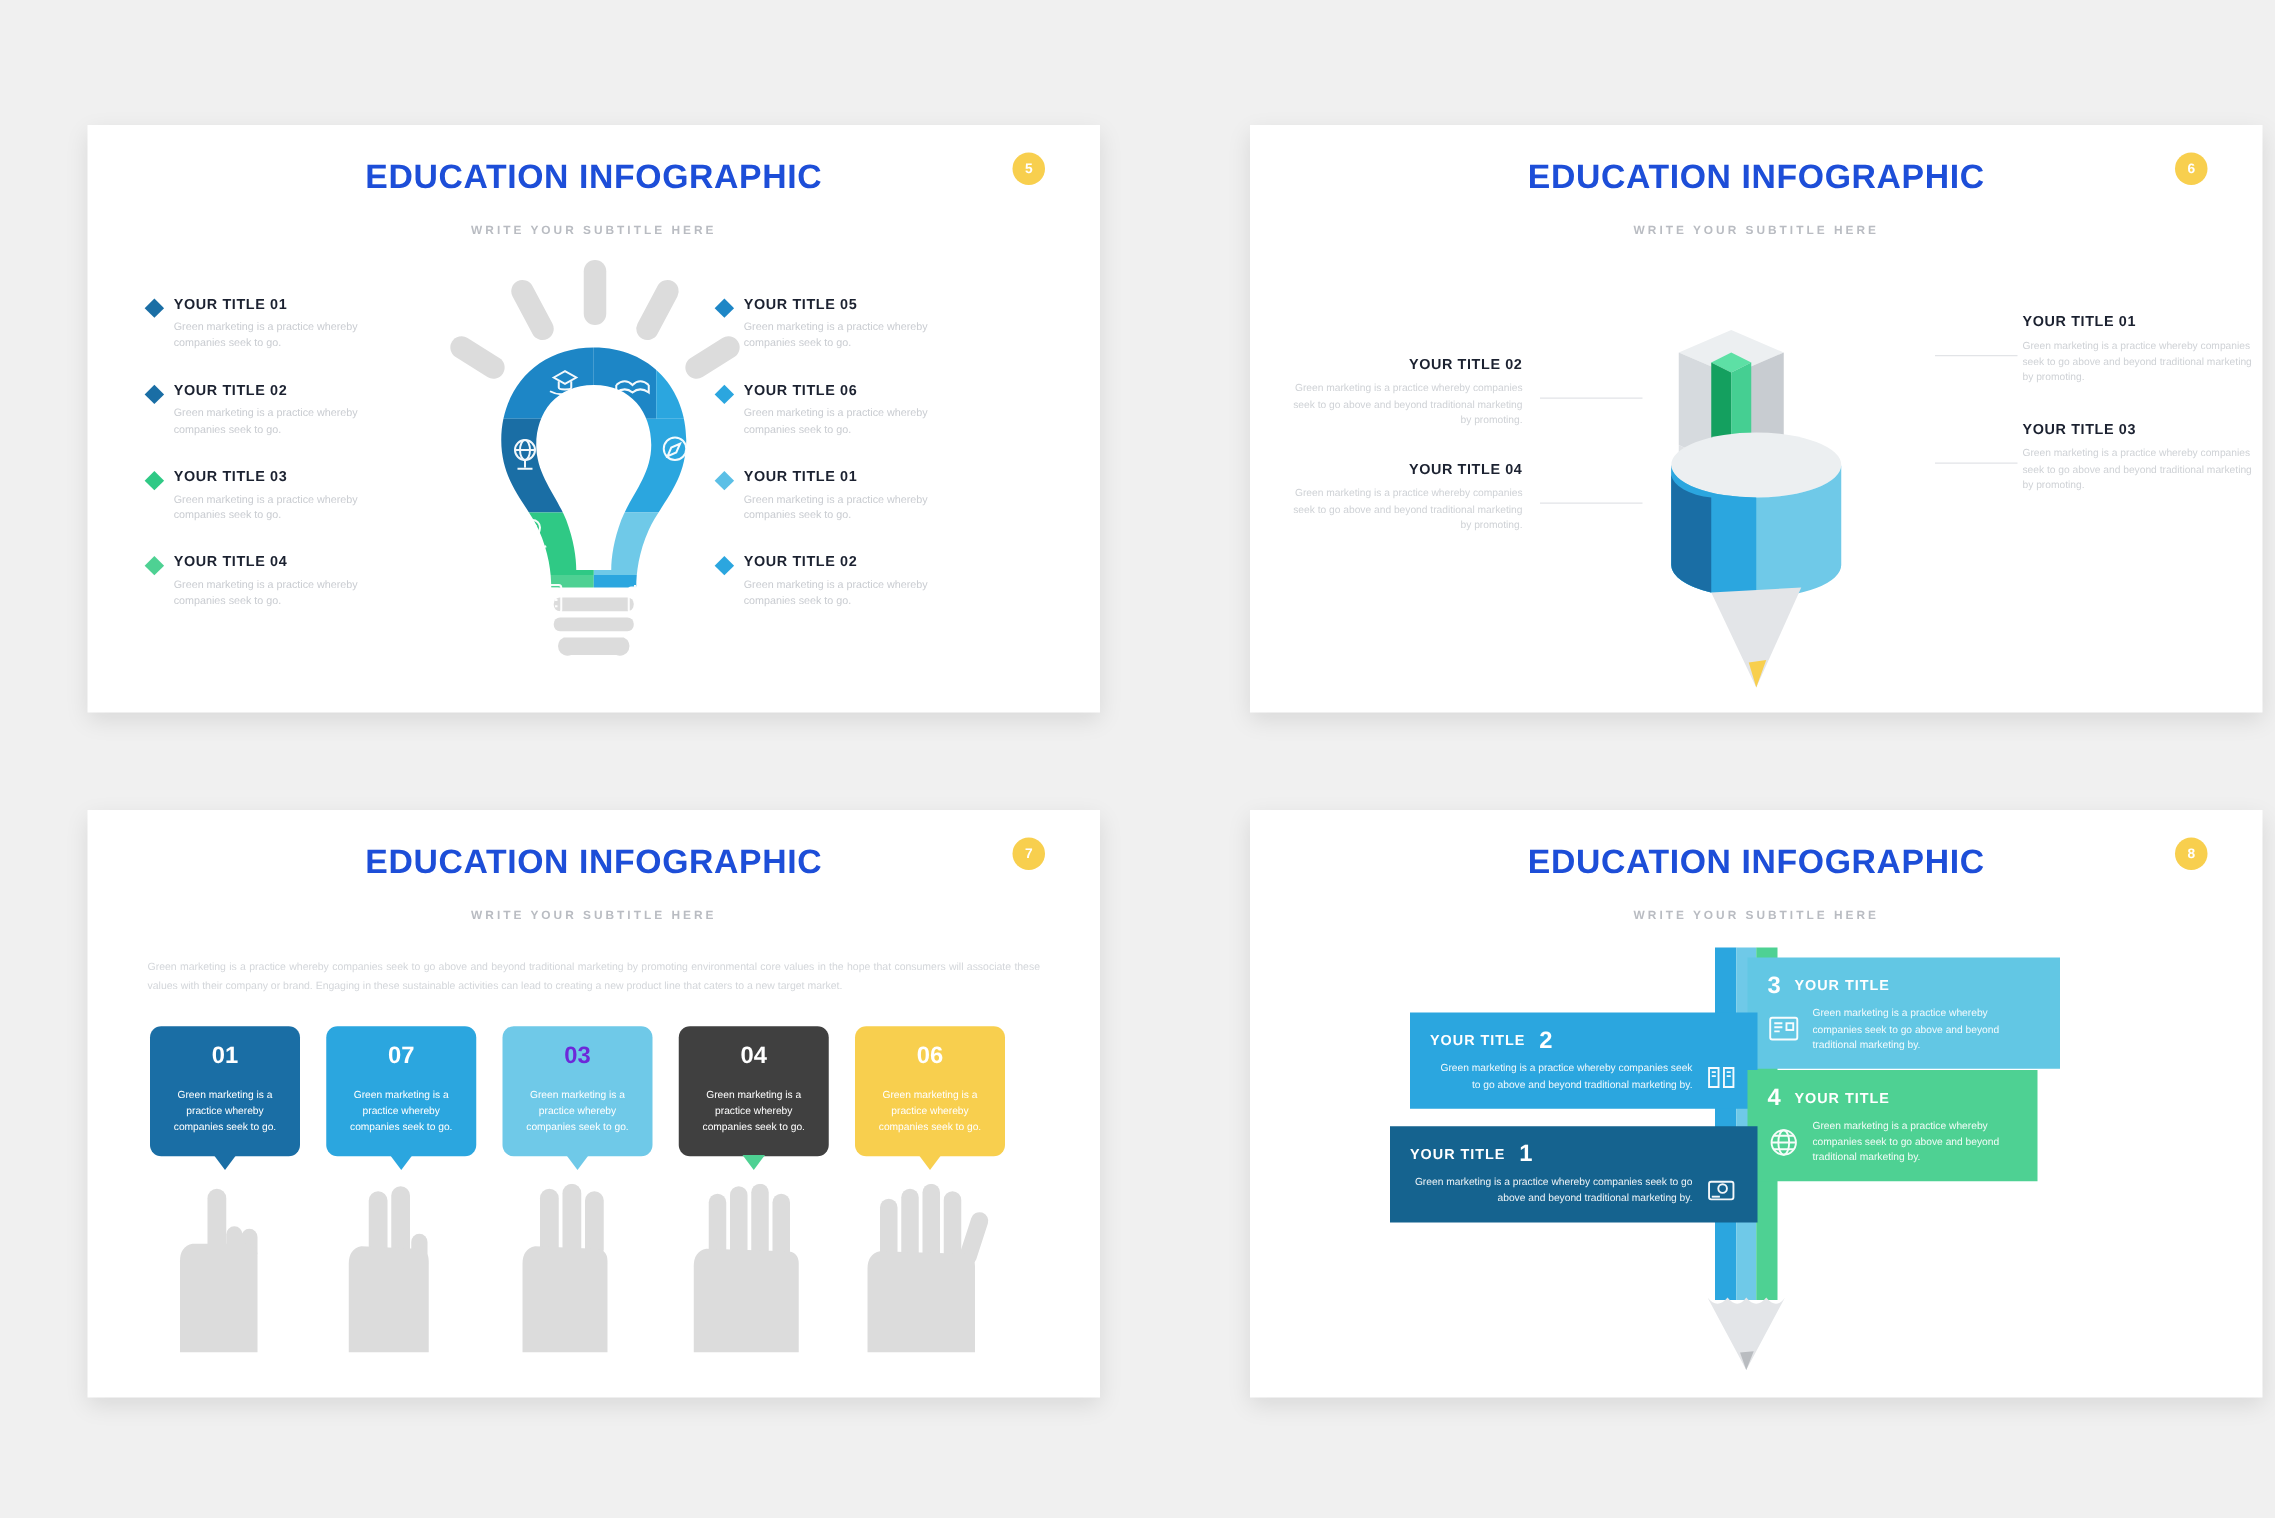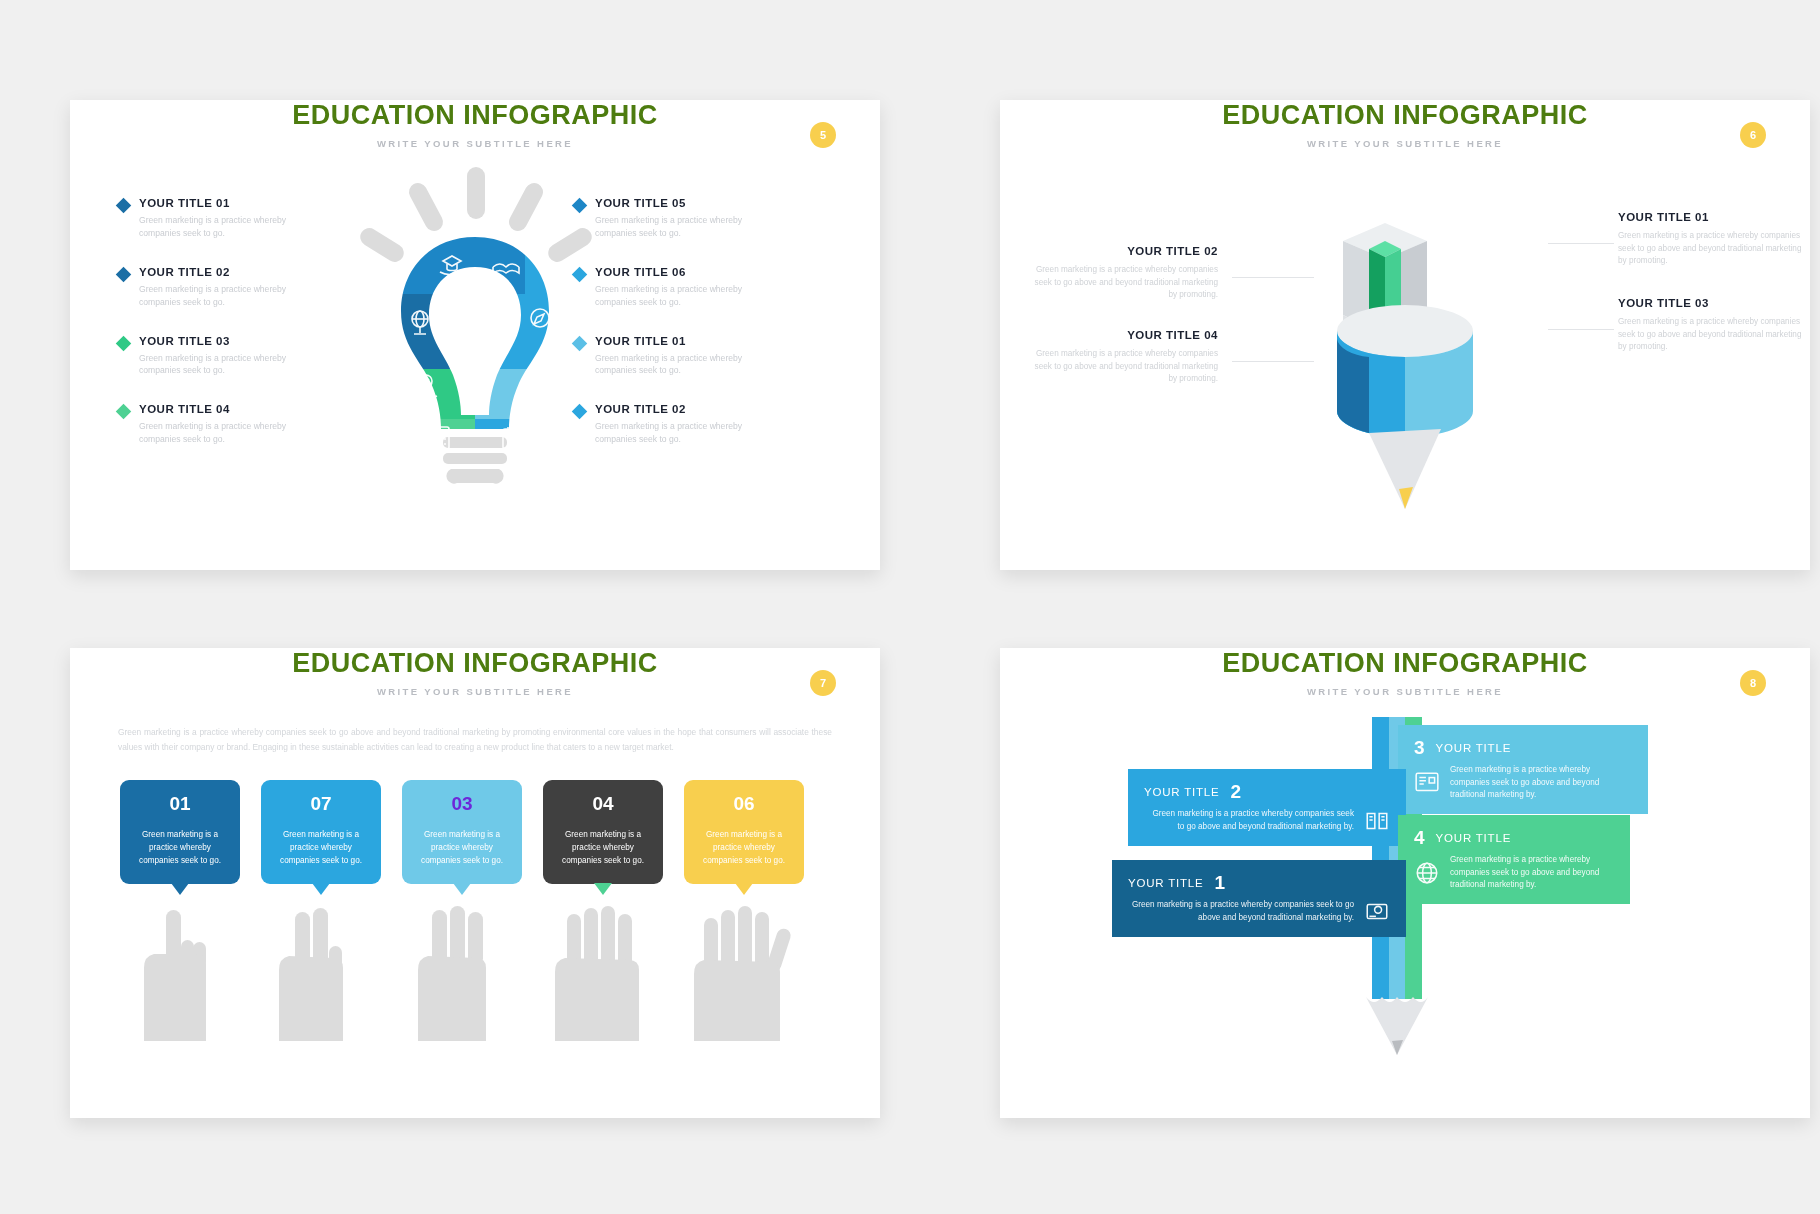--- a/index.html
+++ b/index.html
@@ -19,28 +19,29 @@
   .slide {
     background: #fff;
     position: relative;
     box-shadow: 0 6px 18px rgba(0,0,0,0.10);
   }
   .slide-title {
     text-align: center;
     font-size: 27px;
     font-weight: 800;
     letter-spacing: 0.5px;
-    color: #4d7c0f;
+    color: #1d4ed8;
+    padding-top: 26px;
   }
   .slide-sub {
     text-align: center;
     font-size: 9.5px;
     letter-spacing: 2.4px;
     color: #b9bcc2;
-    margin-top: 7px;
+    margin-top: 22px;
     font-weight: 600;
   }
   .badge {
     position: absolute;
     top: 22px; right: 44px;
     width: 26px; height: 26px;
     border-radius: 50%;
     background: #f8cf4e;
     color: #fff;
     font-size: 11px;
@@ -86,21 +87,21 @@
     border-top: 12px solid currentColor;
   }
   .hands { display: flex; gap: 21px; margin: 22px 0 0 50px; }
   .hand { width: 120px; height: 135px; position: relative; }
 
   
   .s4-body { position: relative; height: 370px; }
   .banner { position: absolute; color: #fff; padding: 12px 16px; }
   .bn-head { display: flex; align-items: center; gap: 11px; margin-bottom: 5px; }
   .bn-num { font-size: 19px; font-weight: 800; }
-  .bn-t { font-size: 11.5px; font-weight: 400; letter-spacing: 0.8px; }
+  .bn-t { font-size: 11.5px; font-weight: 700; letter-spacing: 0.8px; }
   .bn-row { display: flex; align-items: center; gap: 10px; }
   .bn-d { font-size: 8.2px; line-height: 1.55; opacity: .92; flex: 1; }
   .bn-ic { width: 26px; height: 26px; flex: none; opacity: .95; }
   .bn-right .bn-head { justify-content: flex-end; flex-direction: row-reverse; }
   .bn-right .bn-d { text-align: right; }
   .bn-right .bn-row { flex-direction: row-reverse; }
 </style>
 </head>
 <body>
 

